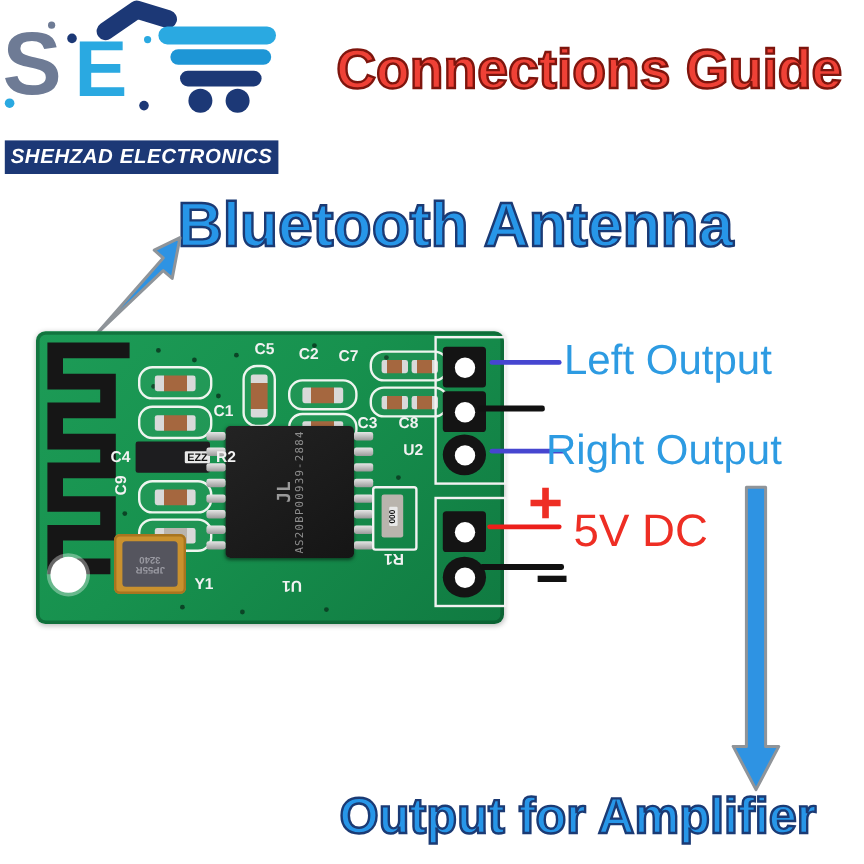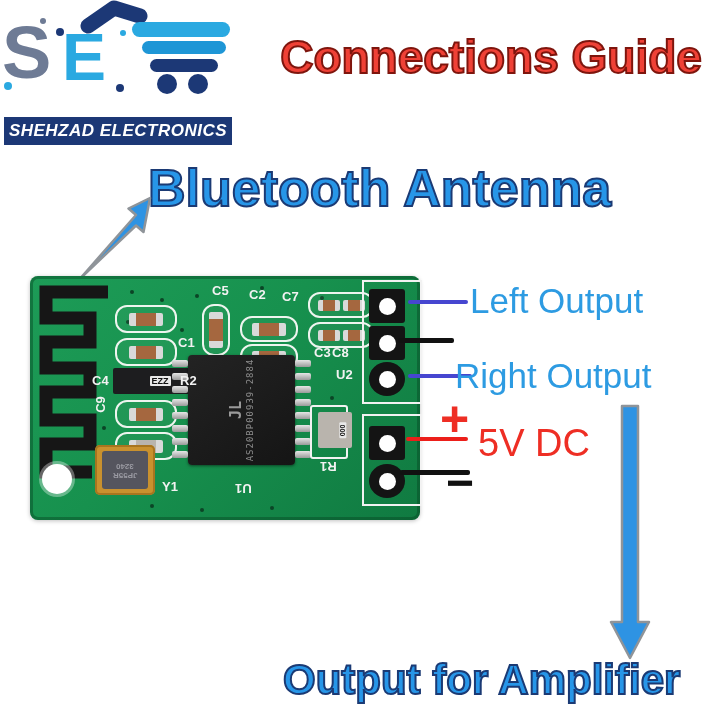--- a/index.html
+++ b/index.html
@@ -30,21 +30,21 @@
   .silk{position:absolute;color:#f2f2f2;font-weight:700;font-size:13px;line-height:1;white-space:nowrap;}
   .rot90{transform:rotate(-90deg);}
   .rot180{transform:rotate(180deg);}
   .cap-oval{position:absolute;border:2px solid #eef5ef;border-radius:12px;
             display:flex;align-items:center;justify-content:center;background:rgba(255,255,255,.04);}
   .cap{width:34px;height:13px;border-radius:2px;
        background:linear-gradient(90deg,#d9d9d9 0 22%,#a5673f 22% 78%,#d9d9d9 78%);}
   .cap.small{width:22px;height:11px;}
   .cap.gray{background:linear-gradient(90deg,#d9d9d9 0 22%,#b9b4ad 22% 78%,#d9d9d9 78%);}
   .cap.vert{width:14px;height:36px;background:linear-gradient(180deg,#d9d9d9 0 20%,#a5673f 20% 80%,#d9d9d9 80%);}
-  .res-black{position:absolute;background:#1d1d1f;border-radius:2px;display:flex;align-items:center;justify-content:center;padding-left:16px;}
+  .res-black{position:absolute;background:#1d1d1f;border-radius:2px;display:flex;align-items:center;justify-content:flex-end;}
   .res-black .code{background:#e8e8e8;color:#111;font-size:9px;font-weight:700;padding:0 2px;border-radius:1px;}
   .ic{position:absolute;background:linear-gradient(145deg,#232323,#151515);border-radius:4px;
       display:flex;align-items:center;justify-content:center;box-shadow:0 1px 3px rgba(0,0,0,.5);}
   .ic-text{transform:rotate(-90deg);color:#8d8d8d;font-size:9px;letter-spacing:1px;white-space:nowrap;
            font-family:"DejaVu Sans Mono", monospace;text-align:center;}
   .ic-logo{display:block;font-weight:800;font-size:15px;color:#9a9a9a;letter-spacing:0;}
   .pin{position:absolute;width:16px;height:7px;background:linear-gradient(180deg,#e6e6e6,#9a9a9a);border-radius:2px;}
   .crystal{position:absolute;background:#c9912e;border-radius:5px;box-shadow:inset 0 0 0 2px #a8751f;}
   .crystal .top{position:absolute;left:7px;top:6px;right:7px;bottom:6px;background:#55555e;border-radius:3px;
         display:flex;flex-direction:column;align-items:center;justify-content:center;}
@@ -204,21 +204,21 @@
         </div>
       <div class="pad-rd" style="left:5px;top:48px;">
           <div class="hole"></div>
         </div>
     </div>
 
     <span class="silk" style="left:182px;top:8px;">C5</span>
     <span class="silk" style="left:219px;top:12px;">C2</span>
     <span class="silk" style="left:252px;top:14px;">C7</span>
     <span class="silk" style="left:148px;top:60px;">C1</span>
-    <span class="silk" style="left:268px;top:70px;padding-left:16px;">C3</span>
+    <span class="silk" style="left:268px;top:70px;">C3</span>
     <span class="silk" style="left:302px;top:70px;">C8</span>
     <span class="silk" style="left:306px;top:92px;">U2</span>
     <span class="silk" style="left:62px;top:98px;">C4</span>
     <span class="silk" style="left:150px;top:98px;">R2</span>
     <span class="silk rot90" style="left:62px;top:122px;">C9</span>
     <span class="silk rot180" style="left:290px;top:184px;">R1</span>
     <span class="silk" style="left:132px;top:204px;">Y1</span>
     <span class="silk rot180" style="left:205px;top:206px;">U1</span>
   </div>
 

